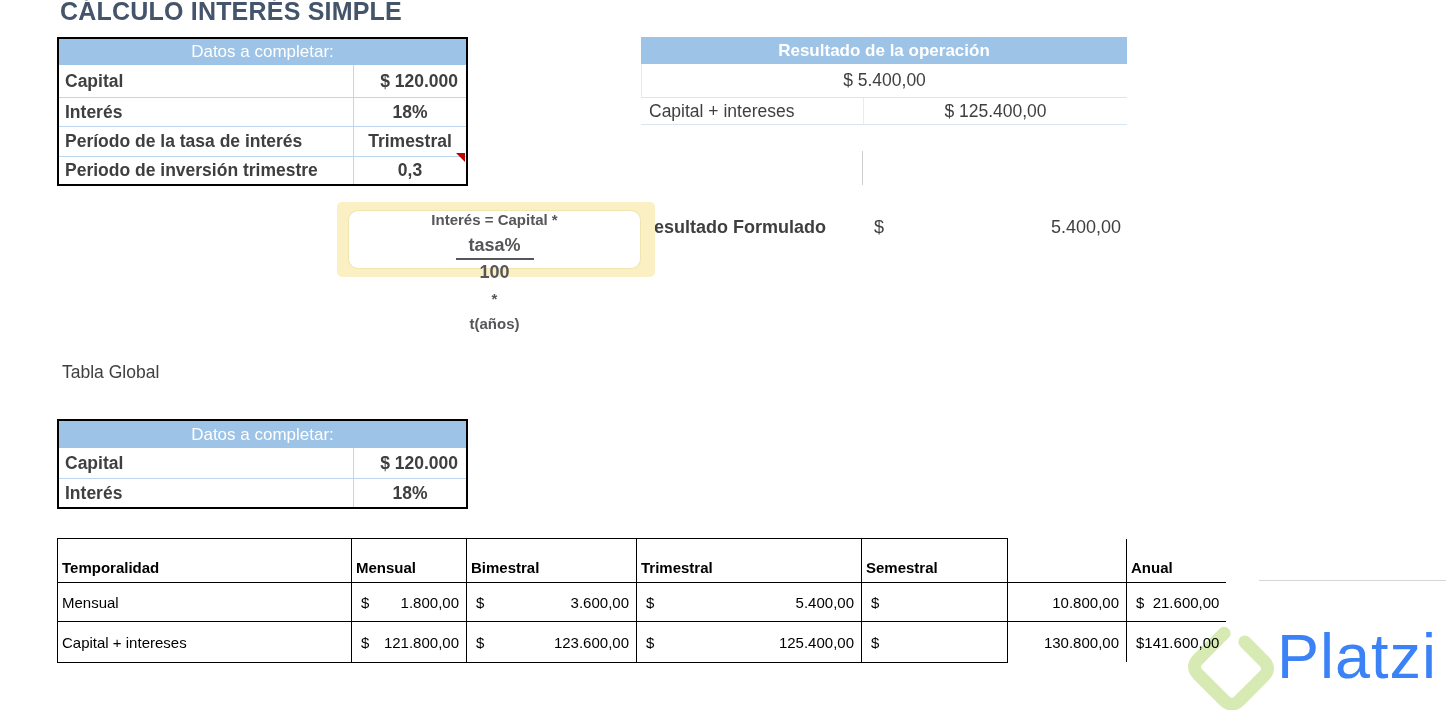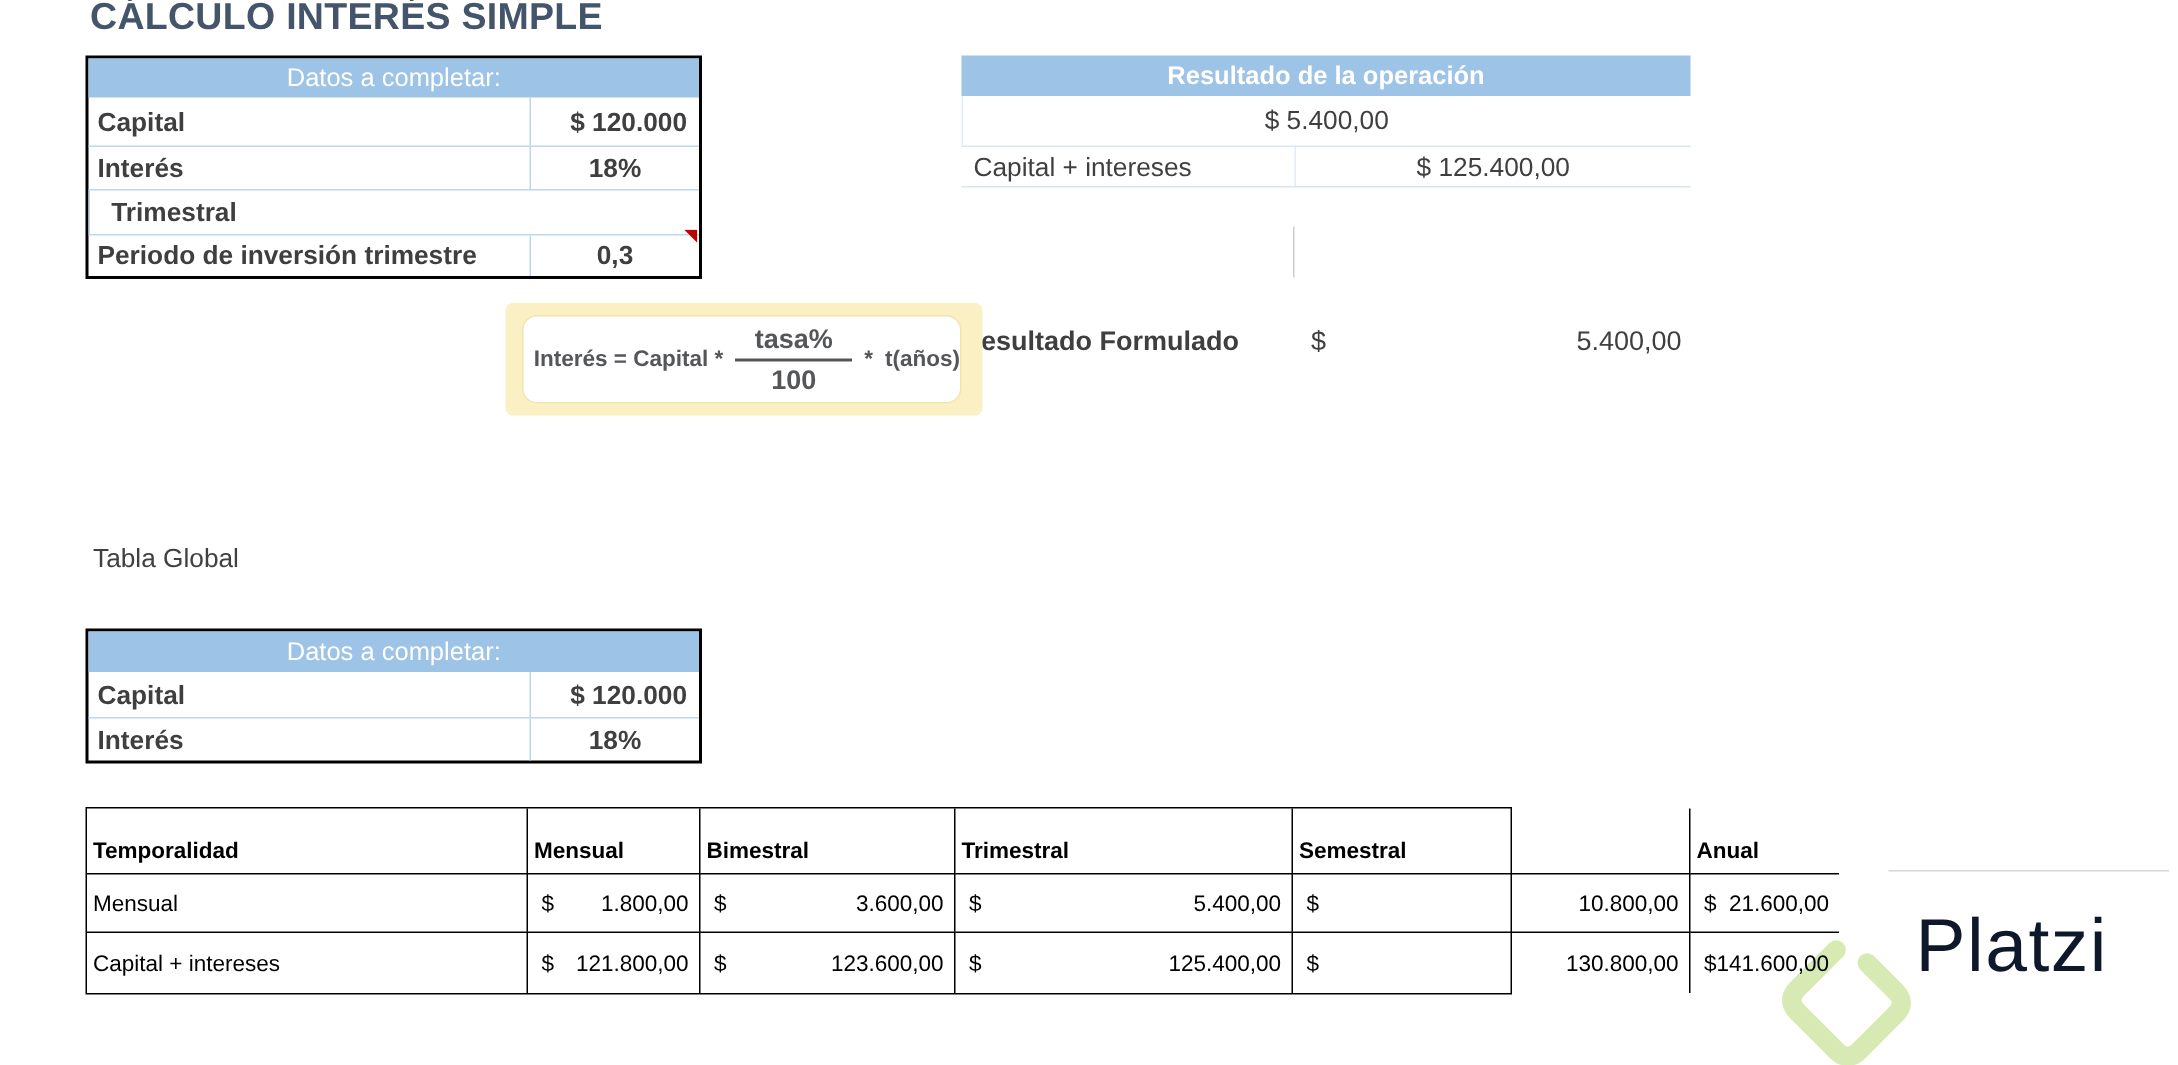--- a/index.html
+++ b/index.html
@@ -55,22 +55,22 @@
   
   .gridline { position:absolute; background:#CFCFCF; z-index:1; }
   
   .formula-wrap {
     position:absolute; left:337px; top:202px; width:318px; height:75px;
     background:#FAF0C4; border-radius:5px; z-index:5;
   }
   .formula-card {
     position:absolute; left:12px; top:9px; right:15px; bottom:9px;
     background:#fff; border-radius:9px; box-shadow:0 0 0 1px #F1E5AE;
-    display:flex; align-items:center; justify-content:flex-end; gap:8px;
-    color:#55565A; font-weight:bold; font-size:15px; white-space:nowrap;
+    display:flex; align-items:center; justify-content:space-between; gap:8px;
+    color:#55565A; font-weight:bold; font-size:15px; white-space:nowrap;flex-direction:column;
   }
   .frac { display:flex; flex-direction:column; align-items:center; font-size:18px; line-height:1.05; }
   .frac-bar { width:78px; border-top:2px solid #55565A; margin:3px 0; }
   
   .rf-label {
     position:absolute; left:641px; top:217px; z-index:1;
     font-weight:bold; font-size:18px; color:#3f3f3f; white-space:nowrap;
   }
   .rf-value {
     position:absolute; left:874px; top:217px; width:247px; z-index:1;
@@ -87,22 +87,22 @@
   }
   .gcell { display:flex; font-size:15px; color:#000; }
   .gcell.br { border-right:1.5px solid #000; }
   .gcell.bt { border-top:1.5px solid #000; }
   .g-h { font-weight:bold; align-items:flex-end; padding:0 4px 6px 4px; }
   .g-lbl { align-items:center; padding-left:4px; }
   .g-amt { align-items:center; justify-content:space-between; padding:0 7px 0 9px; }
   
   .wm-logo { position:absolute; left:1188px; top:624px; width:86px; height:96px; z-index:0; opacity:.38; }
   .wm-text {
-    position:absolute; left:1277px; top:601px; z-index:0;
-    font-size:50px; color:#0f172a; letter-spacing:1px;
+    position:absolute; left:1277px; top:620px; z-index:0;
+    font-size:63px; color:#3b82f6; letter-spacing:1px;
   }
 </style>
 </head>
 <body>
 
 <div class="canvas">
 
   <svg class="wm-logo" viewBox="0 0 100 110">
     <path d="M42 10 L12 40 q-9 9 0 18 L42 88 q9 9 18 0 L88 60 q9 -9 0 -18 L66 20" fill="none" stroke="#97C93D" stroke-width="15" stroke-linecap="round" stroke-linejoin="round"></path>
   </svg>
@@ -114,20 +114,21 @@
     <div class="mini-header" style="height:26px;">Datos a completar:</div>
     <div class="mini-row" style="height:32px; border-top:none;">
       <div class="lbl">Capital</div>
       <div class="val right">$ 120.000</div>
     </div>
     <div class="mini-row" style="height:29px;">
       <div class="lbl">Interés</div>
       <div class="val">18%</div>
     </div>
     <div class="mini-row" style="height:30px;">
+      <div class="lbl">Período de la tasa de interés</div>
       <div class="val">Trimestral</div>
     </div>
     <div class="mini-row" style="height:28px;">
       <div class="lbl">Periodo de inversión trimestre</div>
       <div class="val">0,3</div>
     </div>
     <div class="comment-marker"></div>
   </div>
 
   <div class="open-table">

